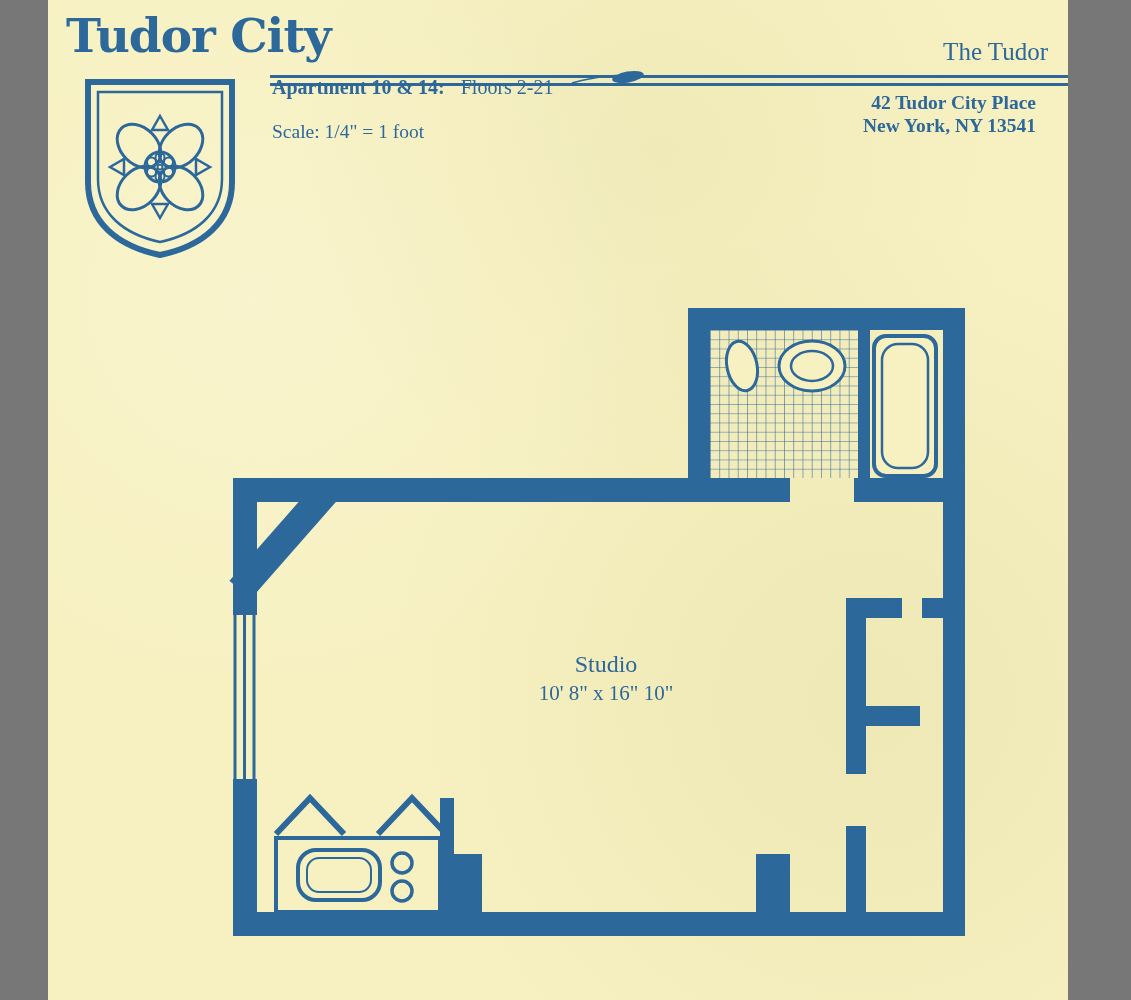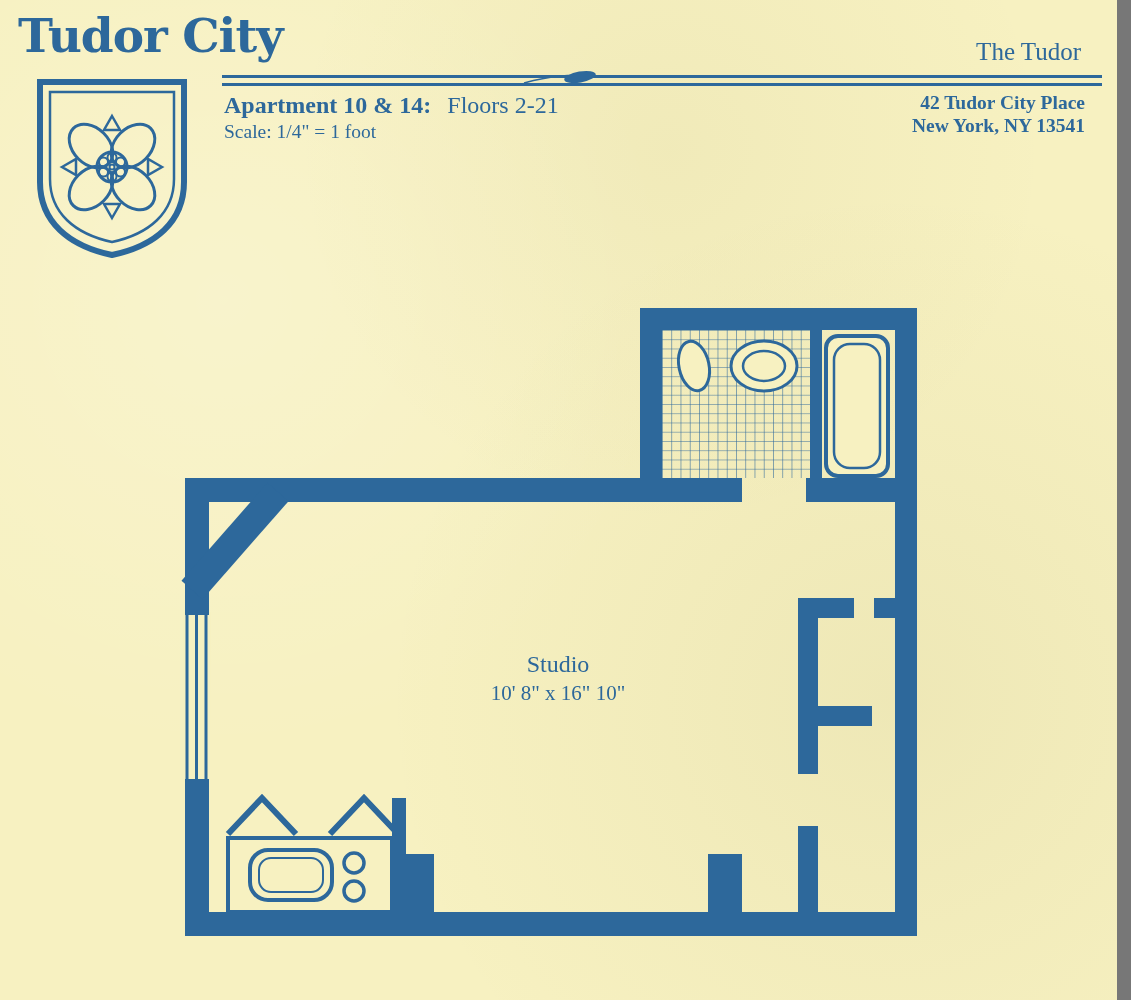--- a/index.html
+++ b/index.html
@@ -1,39 +1,40 @@
 <!DOCTYPE html>
 <html><head>
 <meta charset="utf-8">
 <style>
   html,body{margin:0;padding:0;background:#777;}
   .page{
-    position:relative;width:1117px;height:1000px;overflow:hidden;
+    position:relative;width:1020px;height:1000px;overflow:hidden;
     background-color:#f7f1c1;
     background-image:
       radial-gradient(circle at 20% 30%, rgba(255,255,255,0.18), rgba(255,255,255,0) 40%),
       radial-gradient(circle at 80% 70%, rgba(120,110,40,0.07), rgba(120,110,40,0) 45%),
       radial-gradient(circle at 60% 15%, rgba(120,110,40,0.05), rgba(120,110,40,0) 35%);
     font-family:"Liberation Serif","DejaVu Serif",serif;
     color:#2d689b;
+    margin-left:48px;
   }
   .brand{
     position:absolute;left:18px;top:8px;
     font-family:"DejaVu Serif",serif;font-weight:bold;font-size:47px;
     letter-spacing:-1px;color:#2d689b;white-space:nowrap;
   }
   .shield{position:absolute;left:32px;top:76px;}
   .rule{position:absolute;left:222px;top:75px;width:880px;height:12px;}
   .rule .l1,.rule .l2{height:3px;background:#2d689b;}
   .rule .l1{margin-bottom:5px;}
   .rule-leaf{position:absolute;left:300px;top:-8px;}
-  .apt{position:absolute;left:224px;top:92px;font-size:24px;white-space:nowrap;}
+  .apt{position:absolute;left:224px;top:76px;font-size:20px;white-space:nowrap;}
   .apt .b{font-weight:bold;margin-right:16px;}
   .scale{position:absolute;left:224px;top:121px;font-size:19.5px;}
-  .building{position:absolute;right:36px;top:38px;font-size:25px;}
+  .building{position:absolute;right:20px;top:38px;font-size:25px;}
   .address{position:absolute;right:32px;top:91px;font-size:19.5px;font-weight:bold;
            text-align:right;line-height:23px;}
   .plan{position:absolute;left:0;top:0;}
   .ink{fill:#2d689b;}
   .stroke-ink{stroke:#2d689b;fill:none;}
   .fixture{stroke:#2d689b;fill:#f7f1c1;}
   .room-label{font-family:"Liberation Serif",serif;font-size:24px;fill:#2d689b;}
   .room-dims{font-family:"Liberation Serif",serif;font-size:21px;fill:#2d689b;}
 </style>
 </head>

